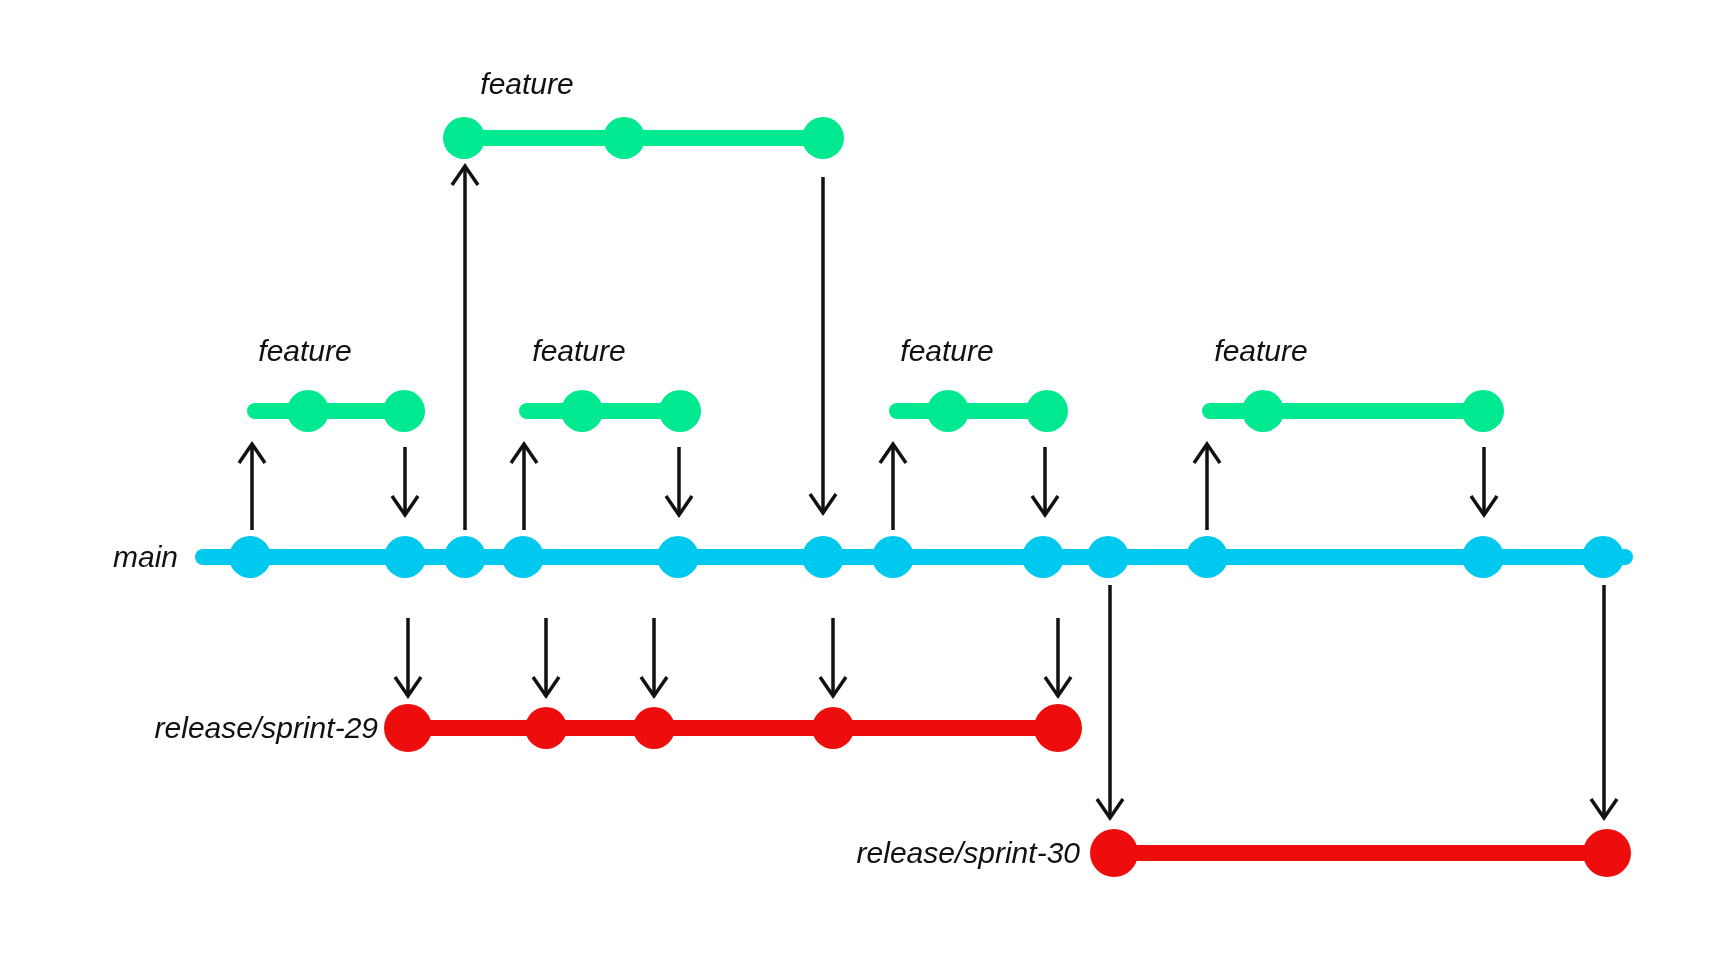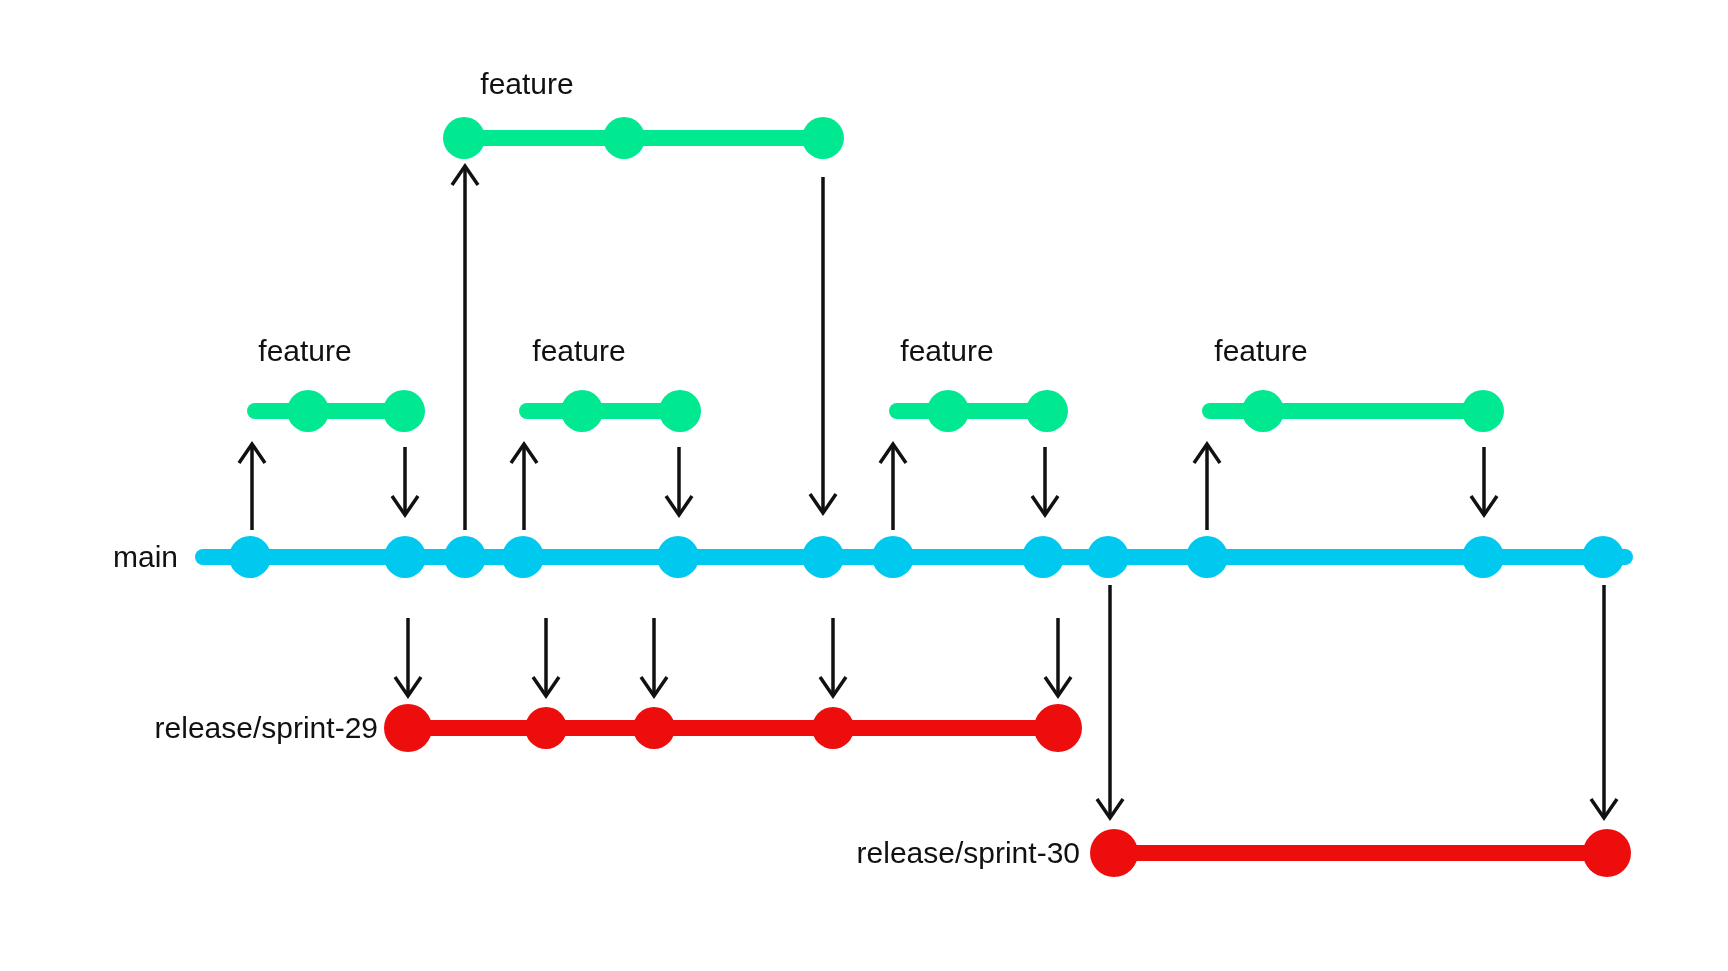--- a/index.html
+++ b/index.html
@@ -6,20 +6,21 @@
     margin: 0;
     padding: 0;
     background: #ffffff;
   }
   .canvas {
     position: relative;
     width: 1728px;
     height: 971px;
     background: #ffffff;
     overflow: hidden;
+    font-style: italic;
   }
   svg text.branch-label {
     font-family: "Liberation Sans", sans-serif;
     font-size: 30px;
     font-weight: 400;
   }
 </style>
 </head>
 <body>
 

